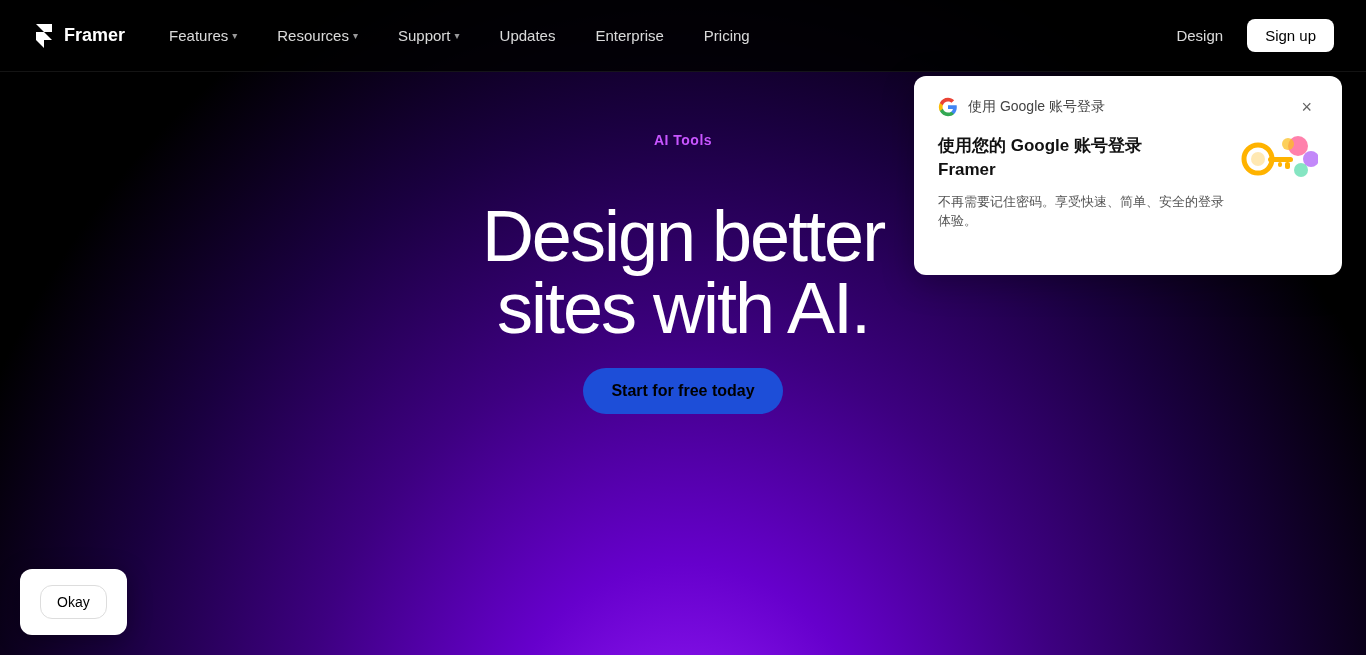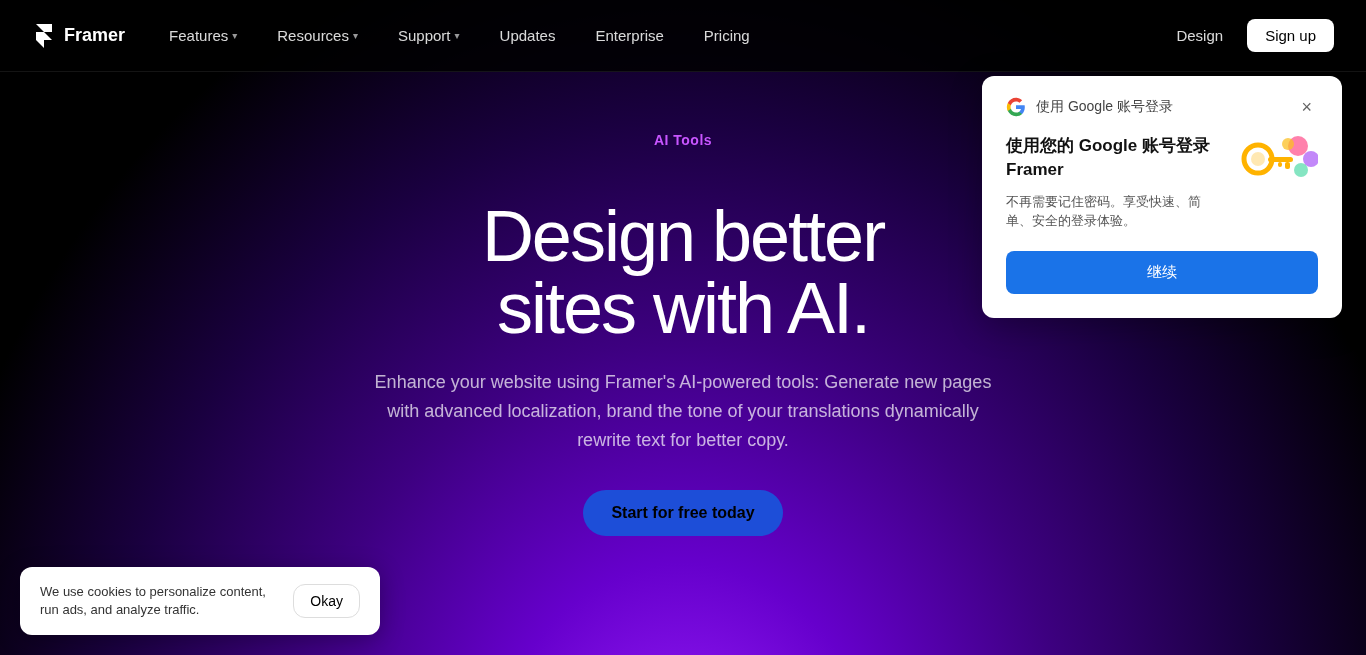--- a/index.html
+++ b/index.html
@@ -183,21 +183,21 @@
 
     
     .google-modal {
       position: absolute;
       top: 76px;
       right: 24px;
       z-index: 200;
       background: #fff;
       border-radius: 12px;
       padding: 20px 24px 24px;
-      width: 360px;
+      width: 428px;
       box-shadow: 0 8px 32px rgba(0,0,0,0.25);
     }
     .google-modal-header {
       display: flex;
       align-items: center;
       justify-content: space-between;
       margin-bottom: 16px;
     }
     .google-modal-title-row {
       display: flex;
@@ -317,26 +317,24 @@
     <a class="btn-signup">Sign up</a>
   </div>
 </nav>
 
 <section class="hero">
   <div class="ai-tools-label">AI Tools</div>
   <h1 class="hero-title">
     <span>Design better</span><br>
     <span>sites with AI.</span>
   </h1>
-  <p class="hero-subtitle">Enhance your website using Framer's AI-powered tools: Generate new pages with advanced localization, brand the tone of your translations dynamically rewrite text for better copy.</p>
   <a class="btn-cta">Start for free today</a>
 </section>
 
 <div class="cookie-banner">
-  <span class="cookie-text">We use cookies to personalize content, run ads, and analyze traffic.</span>
   <button class="btn-okay">Okay</button>
 </div>
 
 <div class="google-modal">
   <div class="google-modal-header">
     <div class="google-modal-title-row">
 
       <svg class="google-logo" viewBox="0 0 24 24">
         <path d="M22.56 12.25c0-.78-.07-1.53-.2-2.25H12v4.26h5.92c-.26 1.37-1.04 2.53-2.21 3.31v2.77h3.57c2.08-1.92 3.28-4.74 3.28-8.09z" fill="#4285F4"></path>
         <path d="M12 23c2.97 0 5.46-.98 7.28-2.66l-3.57-2.77c-.98.66-2.23 1.06-3.71 1.06-2.86 0-5.29-1.93-6.16-4.53H2.18v2.84C3.99 20.53 7.7 23 12 23z" fill="#34A853"></path>
@@ -364,14 +362,13 @@
       </svg>
 
       <svg class="circles-deco" width="55" height="55" viewBox="0 0 55 55">
         <circle cx="35" cy="12" r="10" fill="#FF6B9D" opacity="0.85"></circle>
         <circle cx="48" cy="25" r="8" fill="#A855F7" opacity="0.7"></circle>
         <circle cx="38" cy="36" r="7" fill="#34D399" opacity="0.6"></circle>
         <circle cx="25" cy="10" r="6" fill="#FBBF24" opacity="0.75"></circle>
       </svg>
     </div>
   </div>
-  <button class="btn-continue">继续</button>
 </div>
 
 </body></html>

